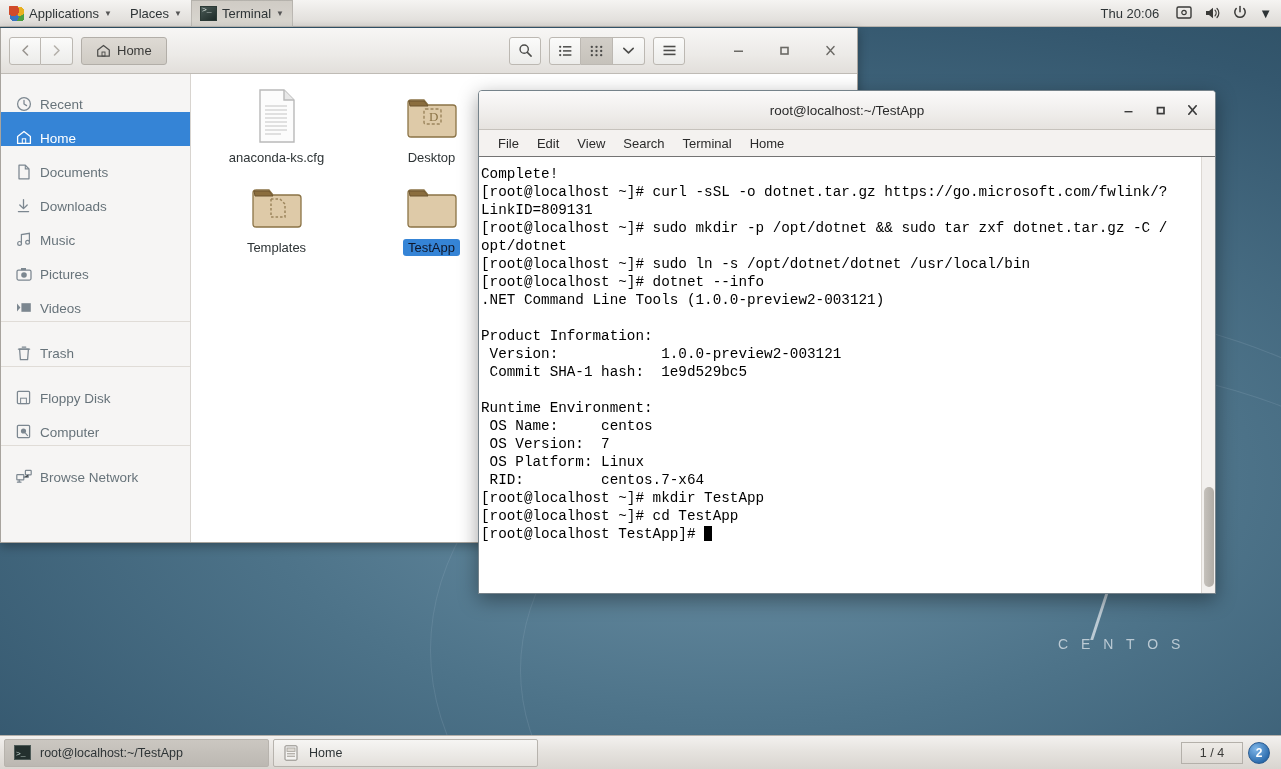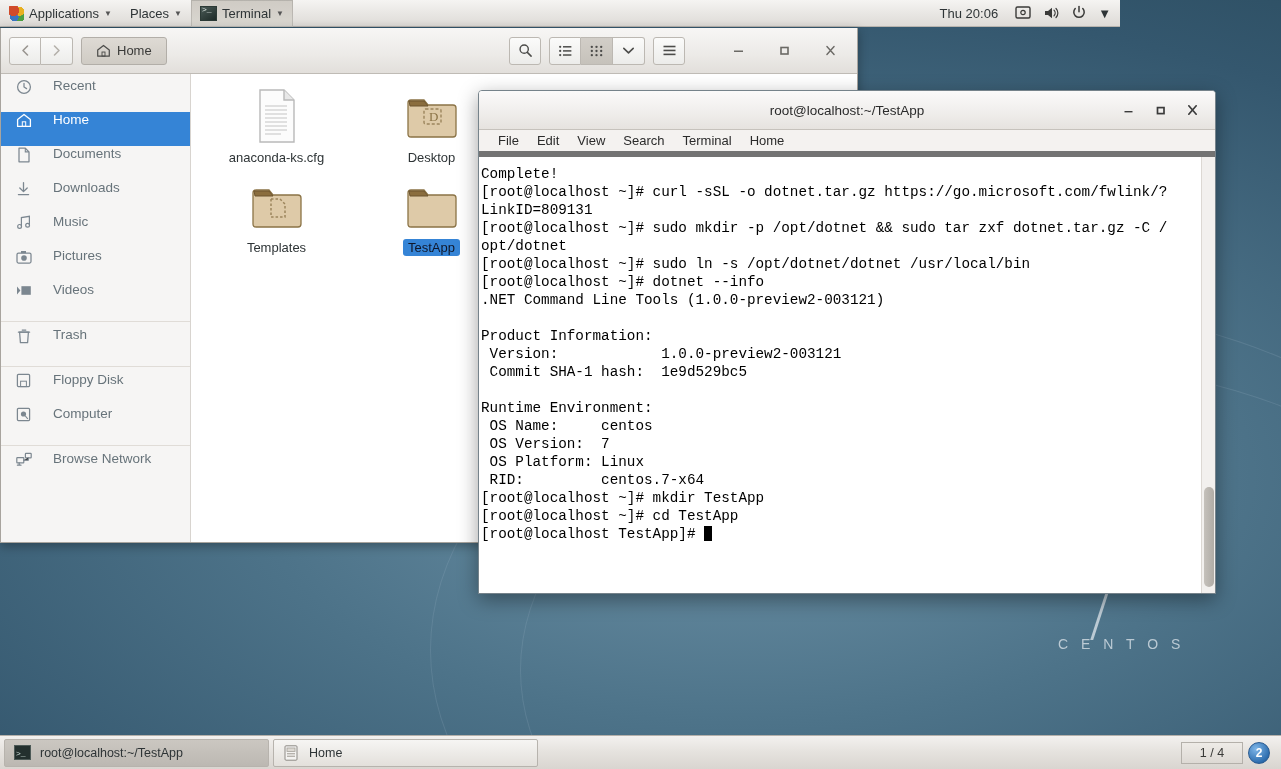--- a/index.html
+++ b/index.html
@@ -32,21 +32,21 @@
   .wall-arc {
     position: absolute;
     border: 1px solid rgba(200,220,235,.13);
     border-radius: 50%;
     pointer-events: none;
   }
 
   
   #topbar {
     position: absolute; left: 0; top: 0;
-    width: 1120px; height: 27px;
+    width: 1281px; height: 27px;
     background: linear-gradient(#f5f4f2 0%, #e9e7e4 50%, #dedbd7 100%);
     border-bottom: 1px solid #b8b4ae;
     display: flex; align-items: center;
     font-size: 13px; color: #2e3436;
   }
   .panel-item {
     display: flex; align-items: center; gap: 5px;
     height: 27px; padding: 0 9px;
     cursor: default;
   }
@@ -135,21 +135,21 @@
   }
   .wbtn svg { display:block; }
 
   #fm-body { flex: 1; display: flex; min-height: 0; }
   #fm-sidebar {
     width: 190px; background: #f6f5f4;
     border-right: 1px solid #d8d4cf;
     padding-top: 4px; overflow: hidden;
   }
   .side-item {
-    display: flex; align-items: flex-start; gap: 21px;
+    display: flex; align-items: flex-end; gap: 8px;
     height: 34px; padding: 0 8px 0 14px;
     font-size: 13.5px; color: #67737a;
   }
   .side-item.sel { background: #3584d6; color: #fff; }
   .side-item .si-ico { width: 17px; height: 17px; flex: none; display:flex; align-items:center; justify-content:center; }
   .side-sep { height: 1px; background: #e0dcd7; margin: 5px 0; }
 
   #fm-main { flex: 1; background: #fff; padding: 14px 0 0 0; position: relative; }
   .icon-grid {
     display: grid;
@@ -194,21 +194,21 @@
     margin-left: auto; display: flex; align-items: center;
     gap: 2px; padding-right: 8px; z-index: 2;
   }
   .term-wbtn {
     width: 30px; height: 28px;
     display: flex; align-items: center; justify-content: center;
     color: #3b3b3b; font-size: 13px;
   }
   #term-menu {
     height: 27px; background: #f4f2f0;
-    border-bottom: 6px solid #737373;
+    border-bottom: 1px solid #737373;
     display: flex; align-items: center; padding-left: 10px;
     font-size: 13px; color: #2b2b2b;
   }
   #term-menu span { padding: 0 9px; line-height: 27px; }
   #term-screen {
     flex: 1; background: #ffffff; position: relative;
     display: flex; min-height: 0;
   }
   #term-text {
     flex: 1;

